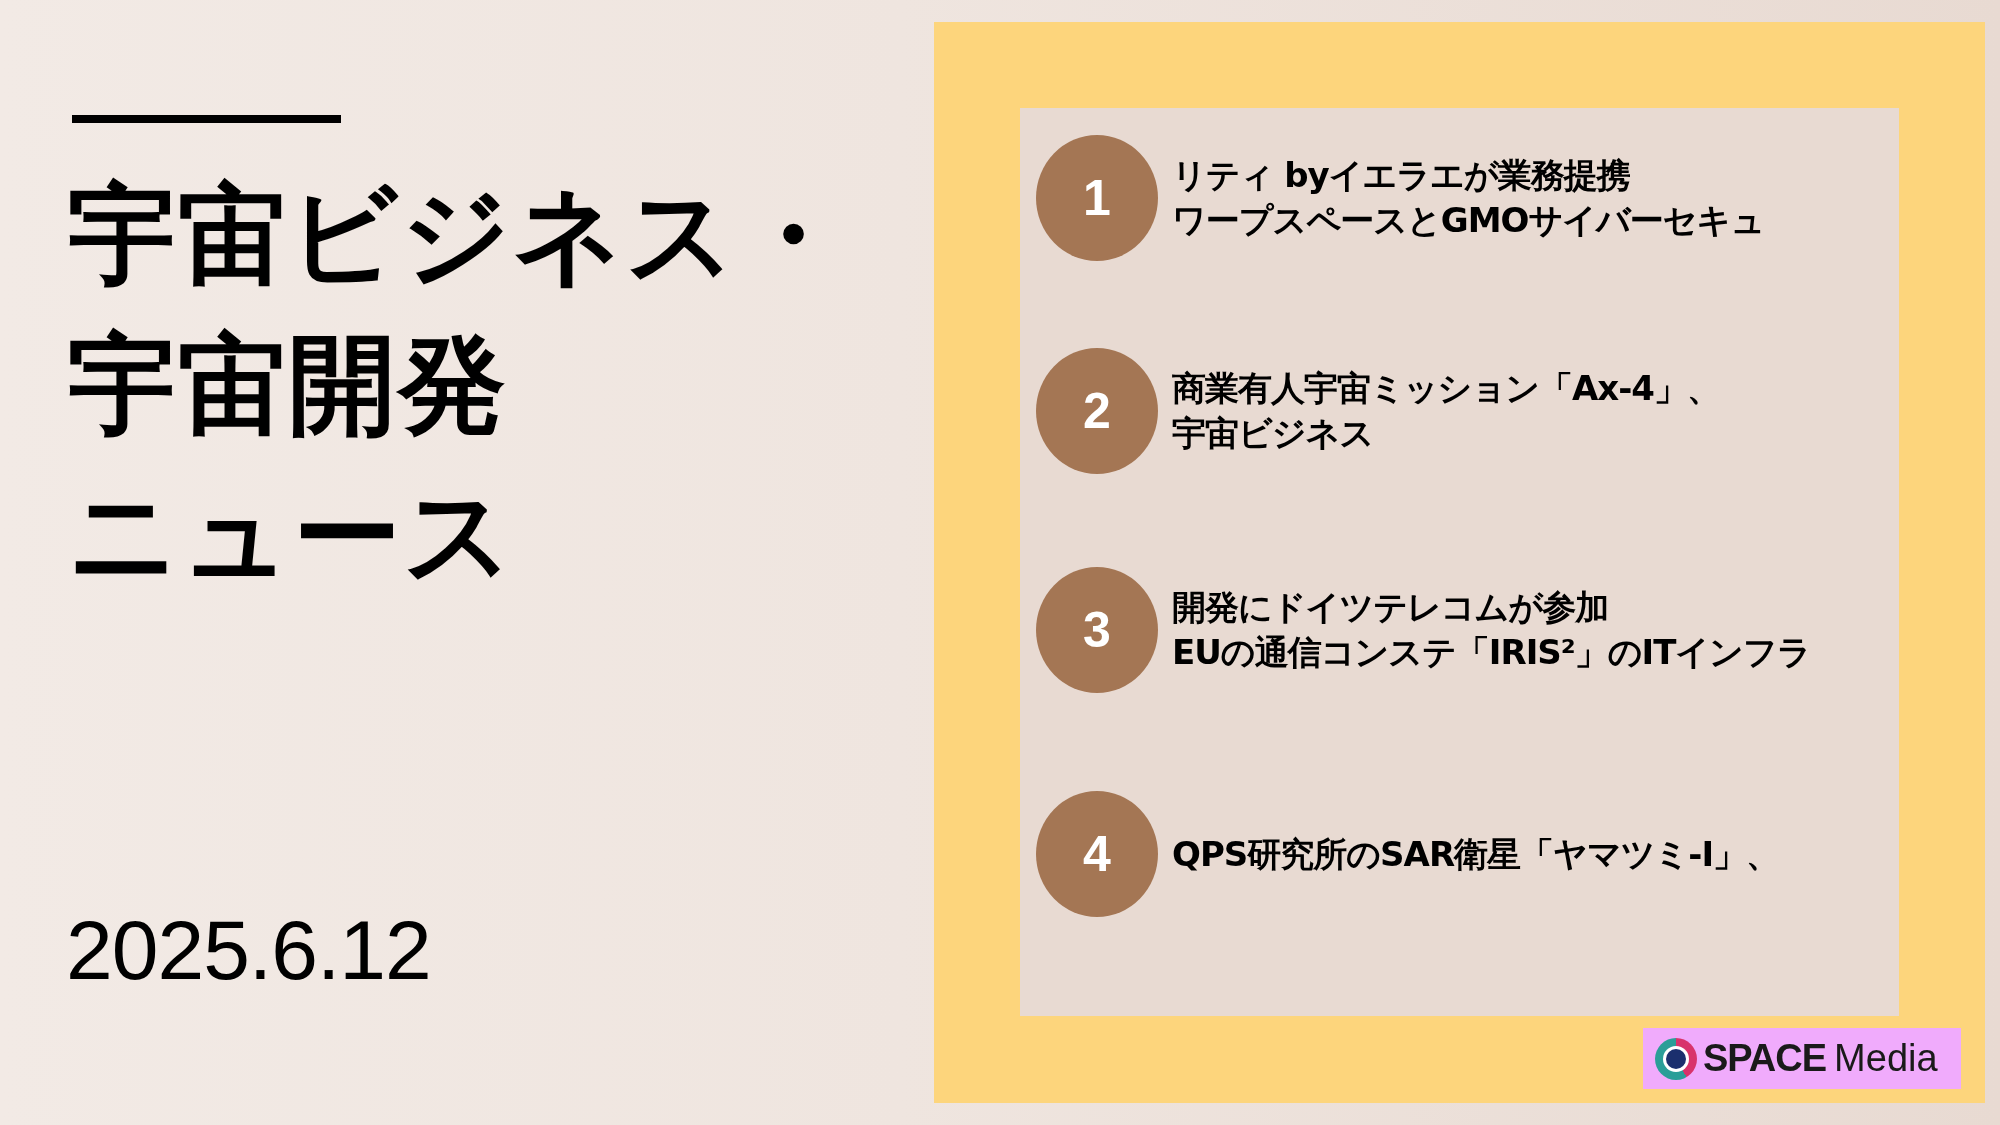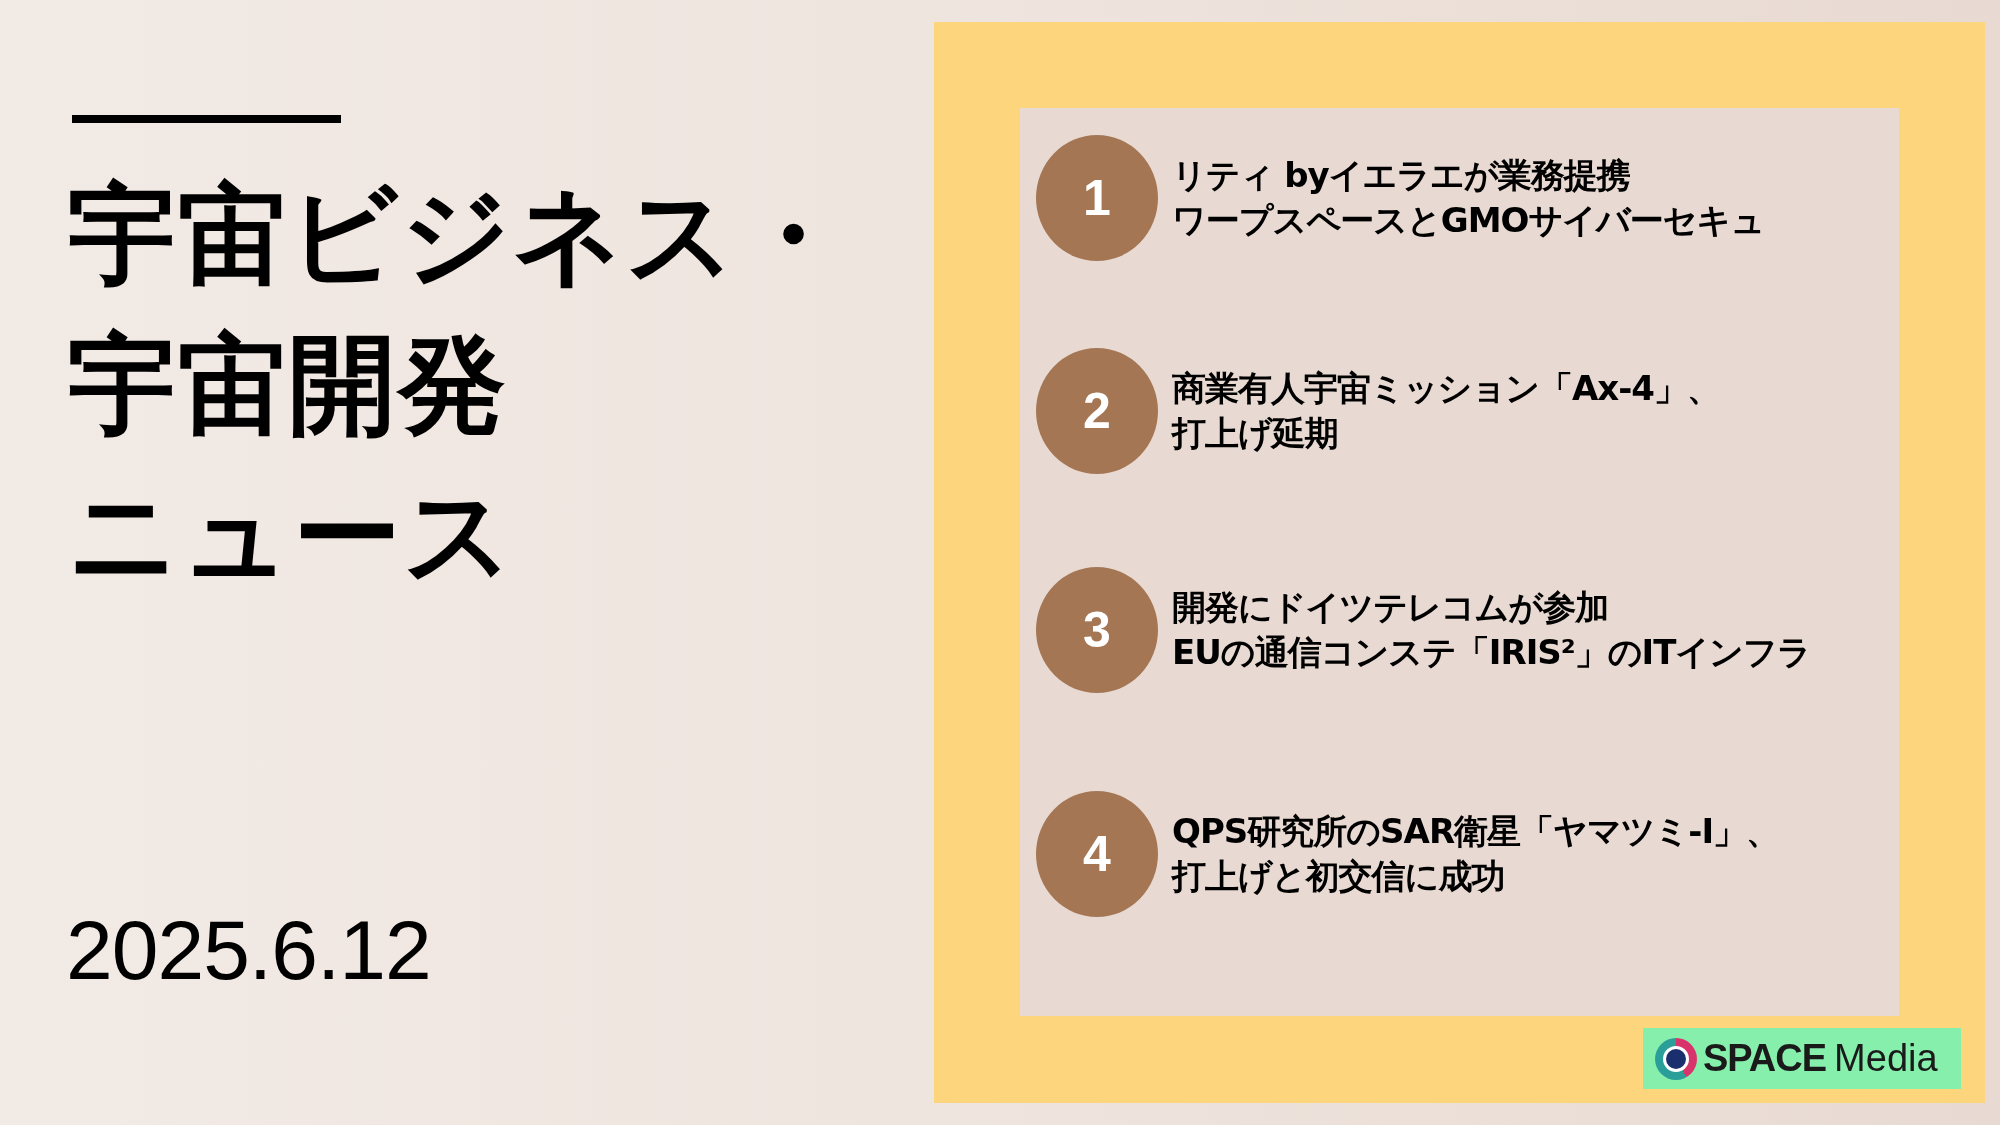--- a/index.html
+++ b/index.html
@@ -37,21 +37,21 @@
       background: #A47654; color: #fff; display: flex; align-items: center; justify-content: center;
       font-family: "Liberation Sans", sans-serif; font-weight: bold; font-size: 50px;
     }
     .item-text {
       position: absolute; left: 136px; top: 50%; transform: translateY(-50%);
       font-size: 34px; font-weight: bold; line-height: 45px; letter-spacing: -1px;
       white-space: nowrap;
     }
     .logo {
       position: absolute; left: 1643px; top: 1028px; width: 318px; height: 61px;
-      background: #86efac; display: flex; align-items: center;
+      background: #f0abfc; display: flex; align-items: center;
     }
     .logo-mark {
       position: relative; width: 42px; height: 42px; margin-left: 12px; border-radius: 50%;
       background: conic-gradient(#D8336B 0deg 150deg, #2A9E98 150deg 360deg);
     }
     .logo-mark::before {
       content: ""; position: absolute; left: 8px; top: 8px; width: 26px; height: 26px;
       border-radius: 50%; background: #fff;
     }
     .logo-mark::after {
@@ -88,37 +88,36 @@
   <div class="item-text">
     <div>リティ byイエラエが業務提携</div>
     <div>ワープスペースとGMOサイバーセキュ</div>
   </div>
 </div>
 
 <div class="item" style="top:348px;">
   <div class="circle">2</div>
   <div class="item-text">
     <div>商業有人宇宙ミッション「Ax-4」、</div>
-    <div>打上げ延期</div>
+    <div>宇宙ビジネス</div>
   </div>
 </div>
 
 <div class="item" style="top:567px;">
   <div class="circle">3</div>
   <div class="item-text">
     <div>開発にドイツテレコムが参加</div>
     <div>EUの通信コンステ「IRIS²」のITインフラ</div>
   </div>
 </div>
 
 <div class="item" style="top:791px;">
   <div class="circle">4</div>
   <div class="item-text">
     <div>QPS研究所のSAR衛星「ヤマツミ-Ⅰ」、</div>
-    <div>打上げと初交信に成功</div>
   </div>
 </div>
 
 <div class="logo">
   <span class="logo-mark"></span>
   <span class="logo-space">SPACE</span>
   <span class="logo-media">Media</span>
 </div>
 
 </body></html>

